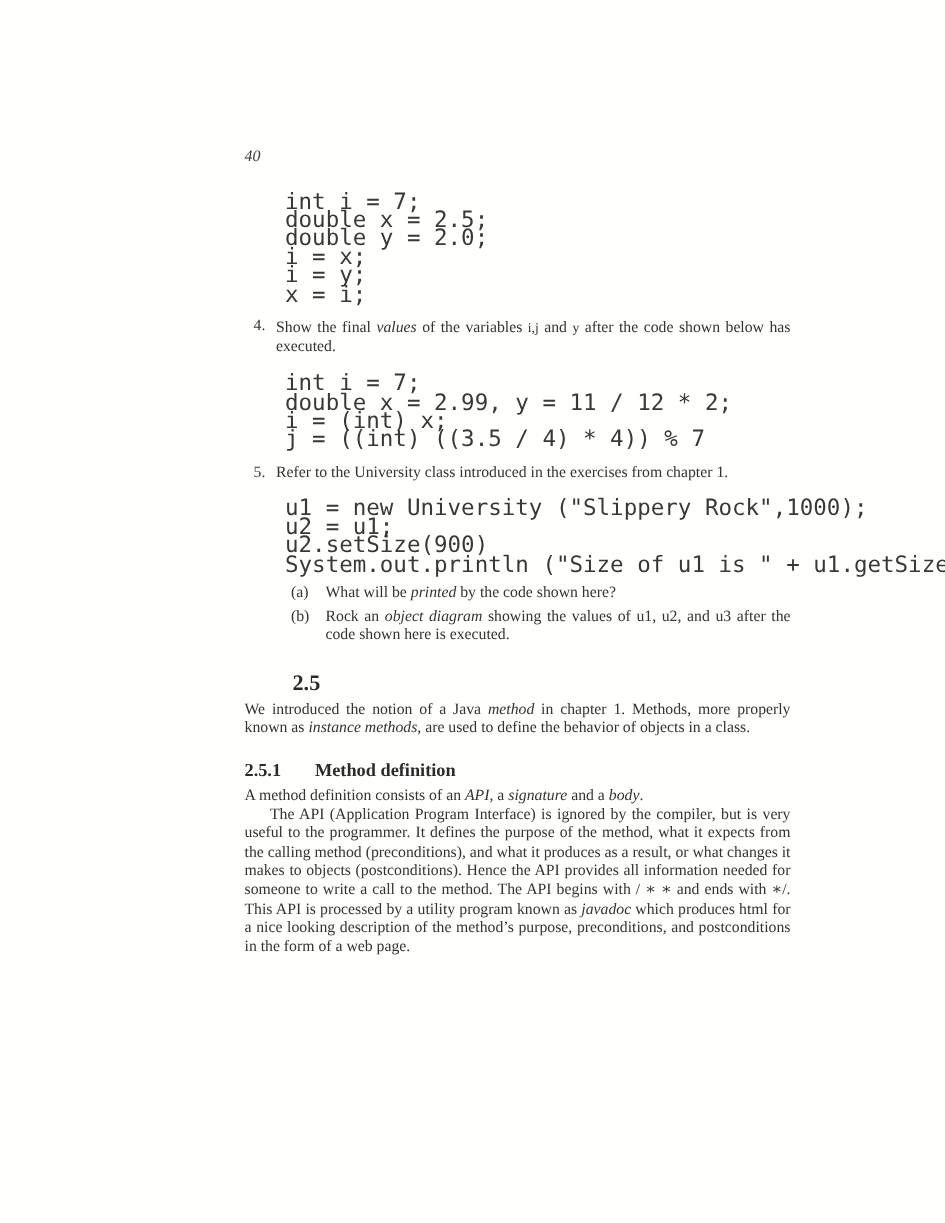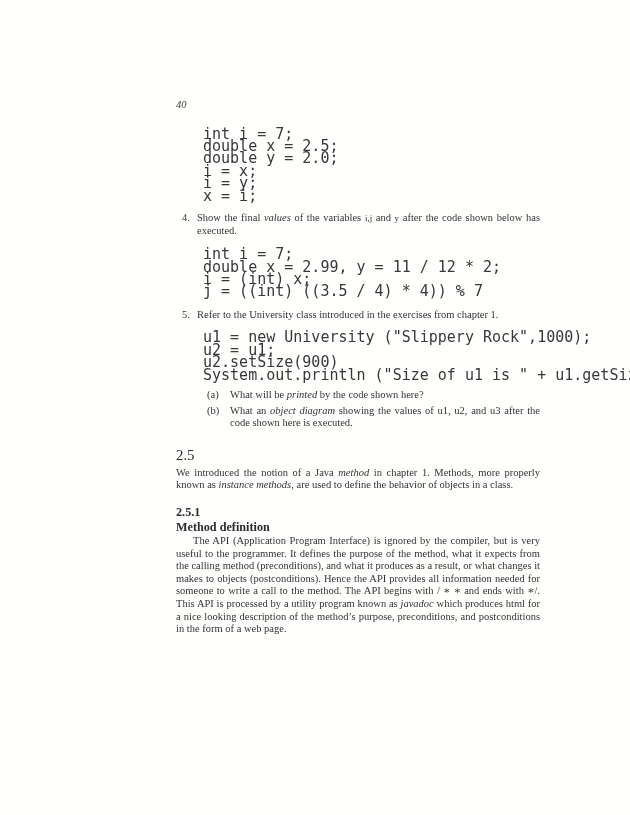--- a/index.html
+++ b/index.html
@@ -8,21 +8,21 @@
     position: relative;
     width: 630px;
     height: 815px;
     background: #fffffe;
     overflow: hidden;
     font-family: "Liberation Serif", "DejaVu Serif", serif;
     color: #333333;
   }
   .content {
     position: absolute;
-    left: 176px;
+    left: 163px;
     top: 99px;
     width: 364px;
     font-size: 10.5px;
     line-height: 12.6px;
     text-align: justify;
   }
   .running-head {
     display: flex;
     justify-content: space-between;
     font-style: italic;
@@ -44,40 +44,41 @@
     font-family: Liberation Serif, serif;
     font-size: 9px;
   }
   .it { font-style: italic; }
   .li { position: relative; padding-left: 21px; }
   .li .num { position: absolute; left: 6px; }
   .subli { position: relative; padding-left: 54px; }
   .subli .lbl { position: absolute; left: 31px; }
   .sec {
     display: flex;
-    font-weight: normal;
+    font-weight: bold;
     font-size: 14.8px;
     line-height: 22px;
     color: #2b2b2b;
     text-align: left;
+    margin-left: 32px;
   }
   .sec .snum { width: 46px; flex: none; }
   .subsec {
     display: flex;
     font-weight: bold;
     font-size: 12.2px;
     line-height: 15px;
     color: #2b2b2b;
     text-align: left;
   }
   .subsec .snum { width: 47px; flex: none; }
   .indent { text-indent: 17px; }
   .mt16 { margin-top: 16px; }
   .mt14 { margin-top: 14px; }
-  .mt13 { margin-top: 13px; flex-direction: column; }
+  .mt13 { margin-top: 13px; }
   .mt11 { margin-top: 11px; }
   .mt10 { margin-top: 10px; }
   .mt8  { margin-top: 8px; }
   .mt5  { margin-top: 1px; }
   .mt4  { margin-top: 4px; }
   .mt3  { margin-top: 3px; }
 </style>
 </head>
 <body>
 
@@ -121,31 +122,32 @@
       <div class="cl">System.out.println ("Size of u1 is " + u1.getSize());</div>
     </div>
 
     <div class="subli mt8">
       <span class="lbl">(a)</span>
       <span><span>What will be </span><span class="it">printed</span><span> by the code shown here?</span></span>
     </div>
 
     <div class="subli mt3">
       <span class="lbl">(b)</span>
-      <span><span>What an </span><span class="it">object diagram</span><span> showing the values of u1, u2, and u3 after the code shown here is executed.</span></span>
+      <span><span>Rock an </span><span class="it">object diagram</span><span> showing the values of u1, u2, and u3 after the code shown here is executed.</span></span>
     </div>
 
     <div class="sec mt14">
       <span class="snum">2.5</span>
     </div>
 
     <div class="mt5"><span>We introduced the notion of a Java </span><span class="it">method</span><span> in chapter 1. Methods, more properly known as </span><span class="it">instance methods</span><span>, are used to define the behavior of objects in a class.</span></div>
 
     <div class="subsec mt13">
       <span class="snum">2.5.1</span>
       <span>Method definition</span>
     </div>
 
+    <div class="mt4"><span>A method definition consists of an </span><span class="it">API</span><span>, a </span><span class="it">signature</span><span> and a </span><span class="it">body</span><span>.</span></div>
 
     <div class="indent"><span>The API (Application Program Interface) is ignored by the compiler, but is very useful to the programmer. It defines the purpose of the method, what it expects from the calling method (preconditions), and what it produces as a result, or what changes it makes to objects (postconditions). Hence the API provides all information needed for someone to write a call to the method. The API begins with / ∗ ∗ and ends with ∗/. This API is processed by a utility program known as </span><span class="it">javadoc</span><span> which produces html for a nice looking description of the method’s purpose, preconditions, and postconditions in the form of a web page.</span></div>
 
   </div>
 </div>
 
 </body></html>

